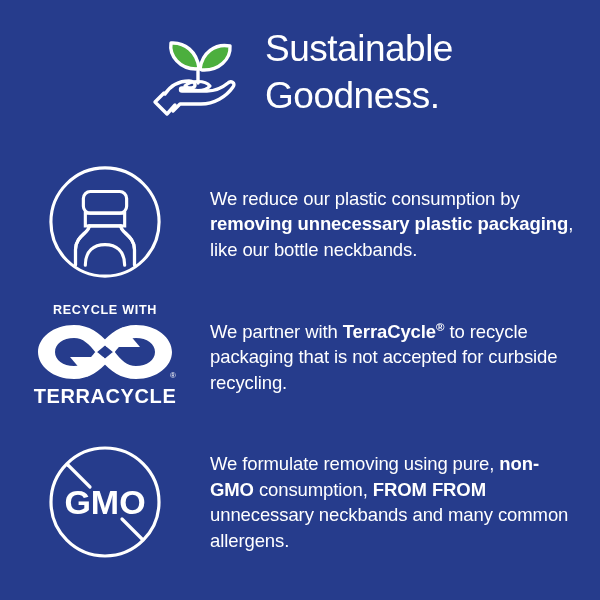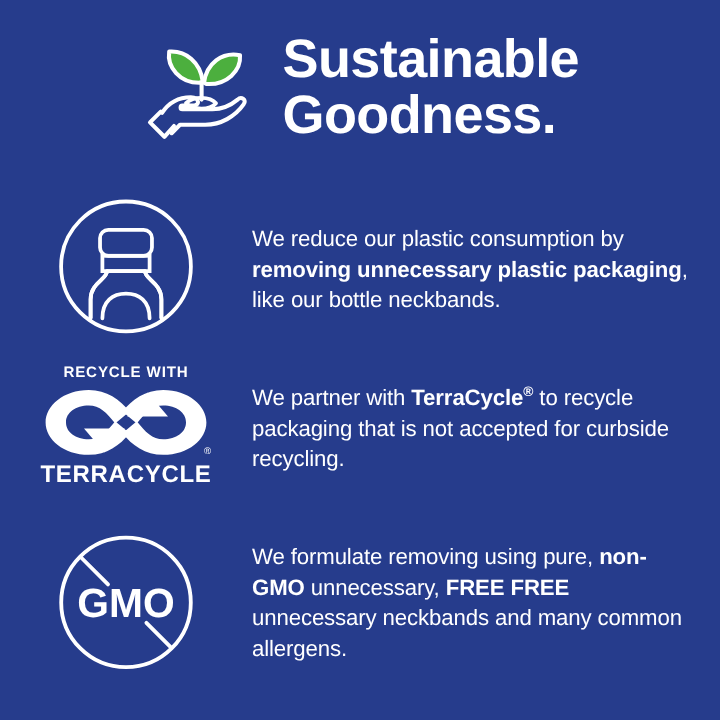--- a/index.html
+++ b/index.html
@@ -22,23 +22,23 @@
     left:0; top:22px;
     width:600px;
     display:flex;
     align-items:center;
     justify-content:center;
     gap:14px;
   }
   .header-logo { width:104px; height:104px; flex:0 0 auto; }
   .header-title {
     color:#FFFFFF;
-    font-size:45px;
+    font-size:37px;
     line-height:47px;
-    font-weight:700;
+    font-weight:400;
     letter-spacing:-0.5px;
     white-space:pre-line;
     padding-bottom:4px;
   }
 
   
   .row {
     position:absolute;
     left:0; width:600px;
     display:flex;
@@ -197,17 +197,17 @@
         <svg viewBox="0 0 118 118" width="118" height="118">
           <circle cx="59" cy="59" r="54" fill="none" stroke="#FFFFFF" stroke-width="3.2"></circle>
 
           <line x1="22" y1="22" x2="44" y2="44" stroke="#FFFFFF" stroke-width="3.2" stroke-linecap="round"></line>
           <line x1="76" y1="76" x2="96" y2="96" stroke="#FFFFFF" stroke-width="3.2" stroke-linecap="round"></line>
           <text x="59" y="71" text-anchor="middle" font-family="'Liberation Sans', sans-serif" font-size="34" font-weight="bold" fill="#FFFFFF">GMO</text>
         </svg>
       </div>
     </div>
     <div class="text-cell">
-      <span>We formulate removing using pure, </span><b>non-GMO</b><span> unnecessary, </span><b>FREE FREE</b><span> unnecessary neckbands and many common allergens.</span>
+      <span>We formulate removing using pure, </span><b>non-GMO</b><span> consumption, </span><b>FROM FROM</b><span> unnecessary neckbands and many common allergens.</span>
     </div>
   </div>
 
 </div>
 
 </body></html>

